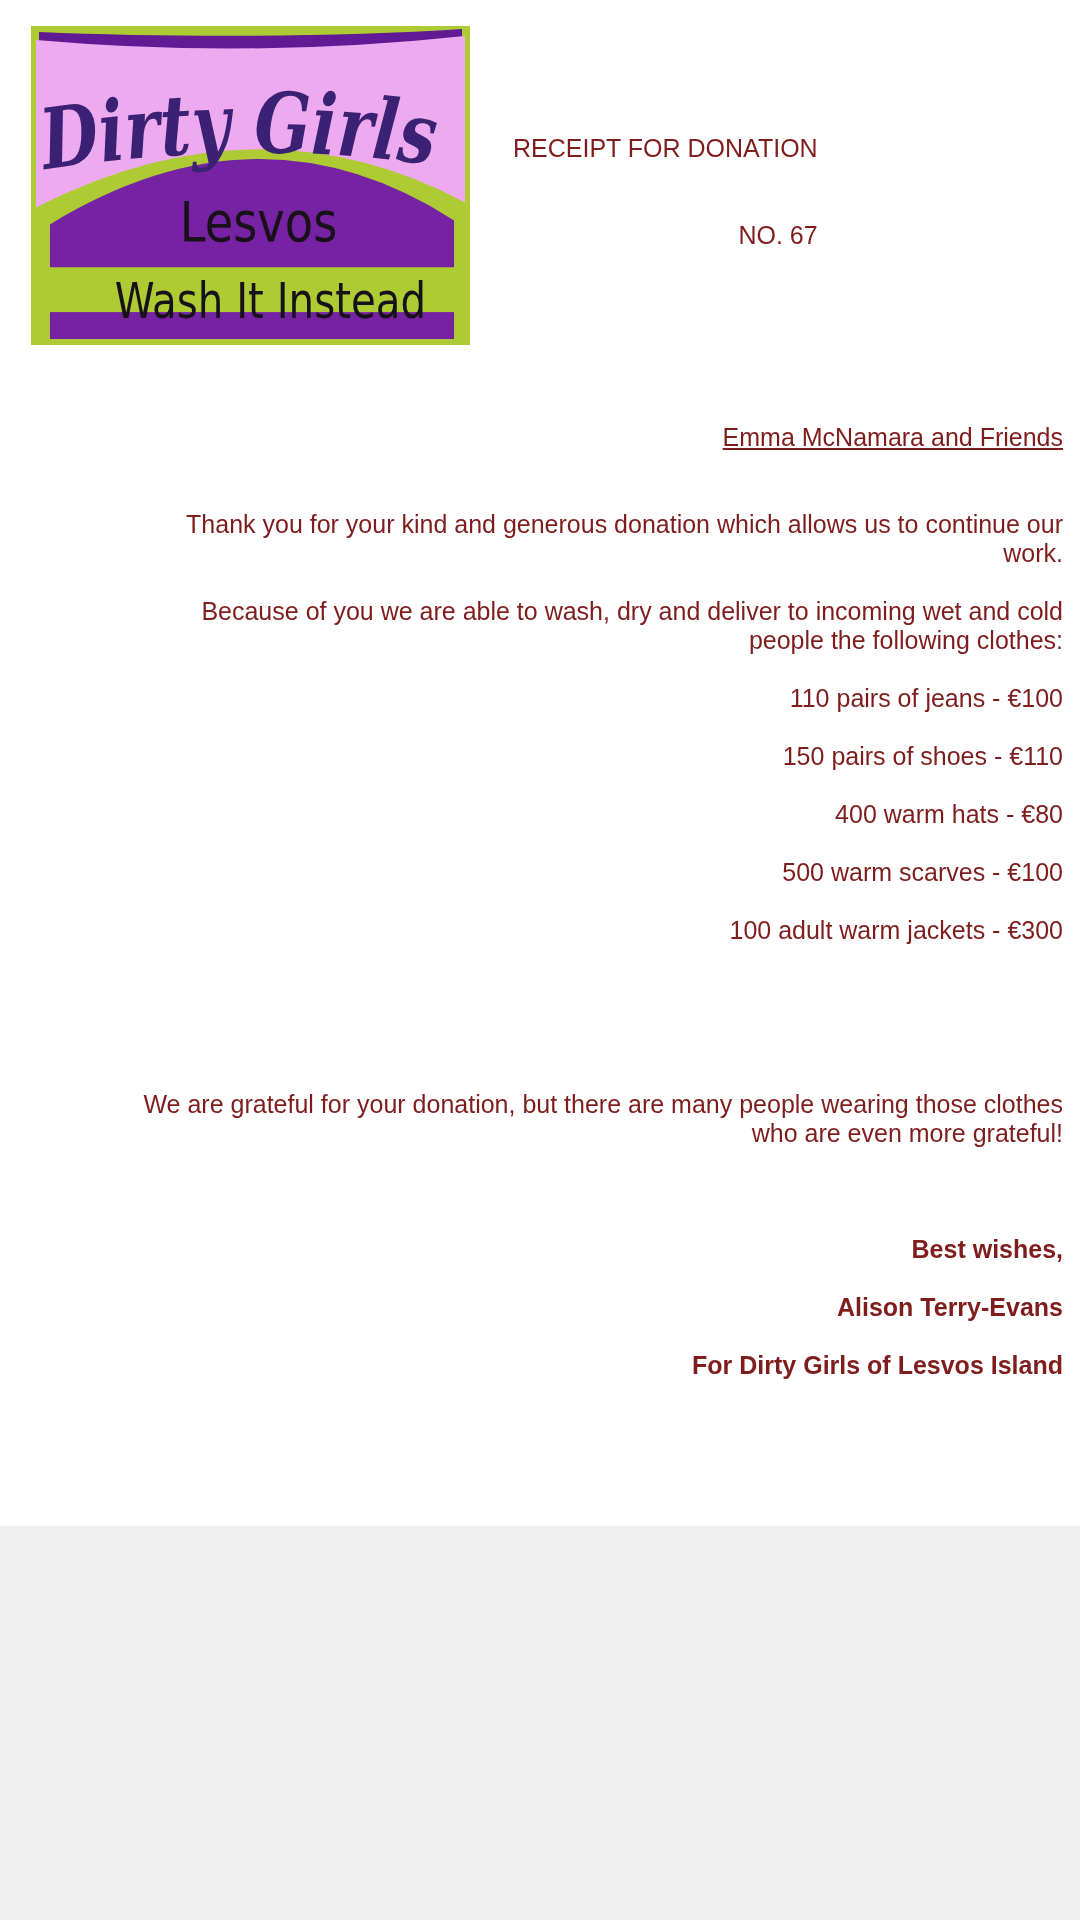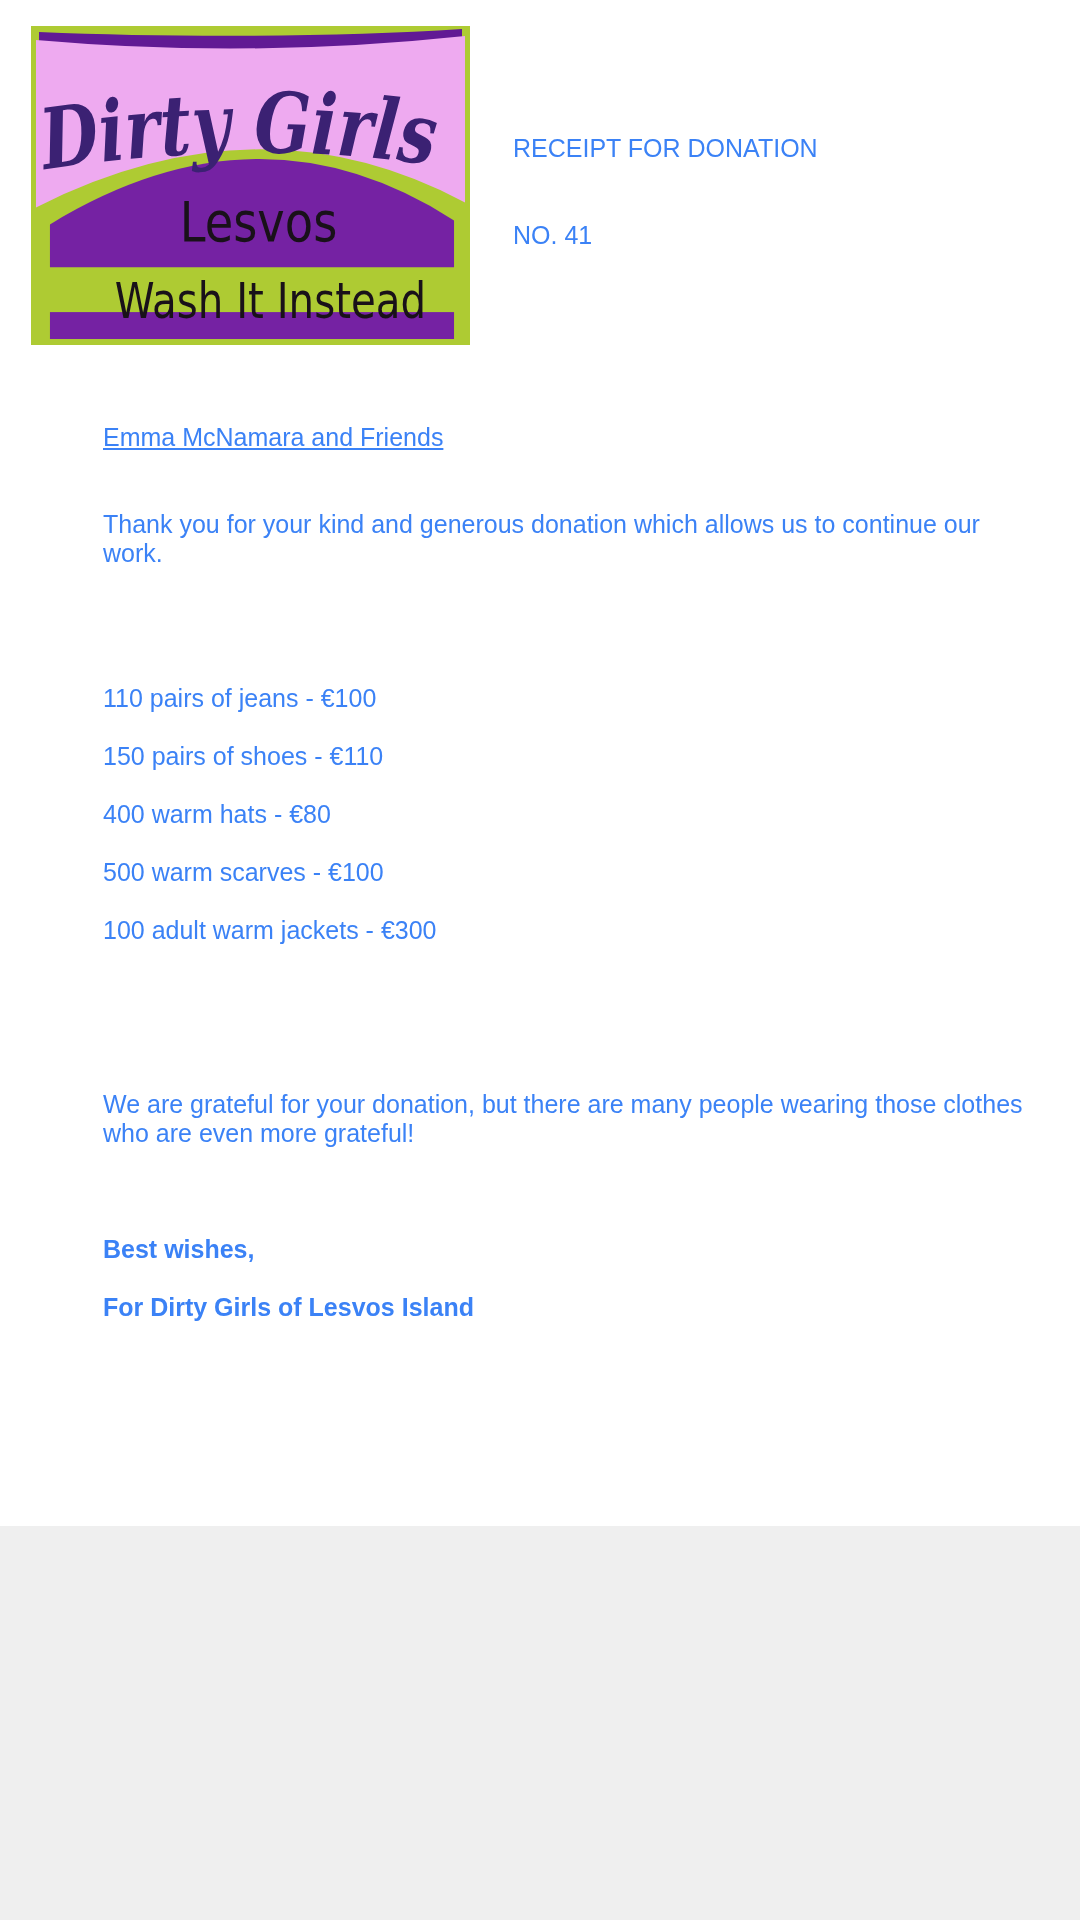--- a/index.html
+++ b/index.html
@@ -22,25 +22,26 @@
     position: absolute;
     left: 31px;
     top: 26px;
     width: 439px;
     height: 319px;
   }
   .logo-wrap svg { display: block; width: 100%; height: 100%; }
 
   .txt {
     position: absolute;
-    color: #3b82f6;
+    color: #7f1d1d;
     font-size: 25px;
     line-height: 29px;
     white-space: pre-line;
     letter-spacing: 0px;
+    text-align: right;
   }
   .header-block { left: 513px; top: 105px; }
   .header-block .hline { line-height: 29px; }
   .header-block .hline + .hline { margin-top: 29px; }
 
   .recipient-block { left: 103px; top: 423px; width: 960px; text-decoration: underline; }
   .thanks-block    { left: 103px; top: 510px; width: 960px; }
   .intro-block     { left: 103px; top: 597px; width: 960px; }
   .items-block     { left: 103px; top: 684px; width: 960px; }
   .items-block .donation-item { line-height: 29px; height: 29px; margin-bottom: 29px; }
@@ -74,34 +75,37 @@
       </text>
 
       <text x="228" y="216" text-anchor="middle" font-family="'DejaVu Sans', sans-serif" font-size="56" textLength="158" lengthAdjust="spacingAndGlyphs" fill="#191119">Lesvos</text>
 
       <text x="240" y="293" text-anchor="middle" font-family="'DejaVu Sans', sans-serif" font-size="50" textLength="312" lengthAdjust="spacingAndGlyphs" fill="#191119">Wash It Instead</text>
     </svg>
   </div>
 
   <div class="txt header-block">
     <div class="hline">RECEIPT FOR DONATION</div>
-    <div class="hline">NO. 41</div>
+    <div class="hline">NO. 67</div>
   </div>
 
   <div class="txt recipient-block">Emma McNamara and Friends</div>
 
   <div class="txt thanks-block">Thank you for your kind and generous donation which allows us to continue our
 work.</div>
 
+  <div class="txt intro-block">Because of you we are able to wash, dry and deliver to incoming wet and cold
+people the following clothes:</div>
 
   <div class="txt items-block"><div class="donation-item">110 pairs of jeans - €100</div><div class="donation-item">150 pairs of shoes - €110</div><div class="donation-item">400 warm hats - €80</div><div class="donation-item">500 warm scarves - €100</div><div class="donation-item">100 adult warm jackets - €300</div></div>
 
   <div class="txt gratitude-block">We are grateful for your donation, but there are many people wearing those clothes
 who are even more grateful!</div>
 
   <div class="txt signature-block">
     <div>Best wishes,</div>
+    <div>Alison Terry-Evans</div>
     <div>For Dirty Girls of Lesvos Island</div>
   </div>
 
 </div>
 
 <div style="position:absolute; left:0; top:1526px; width:1080px; height:394px; background:#efefef;"></div>
 
 </body></html>

